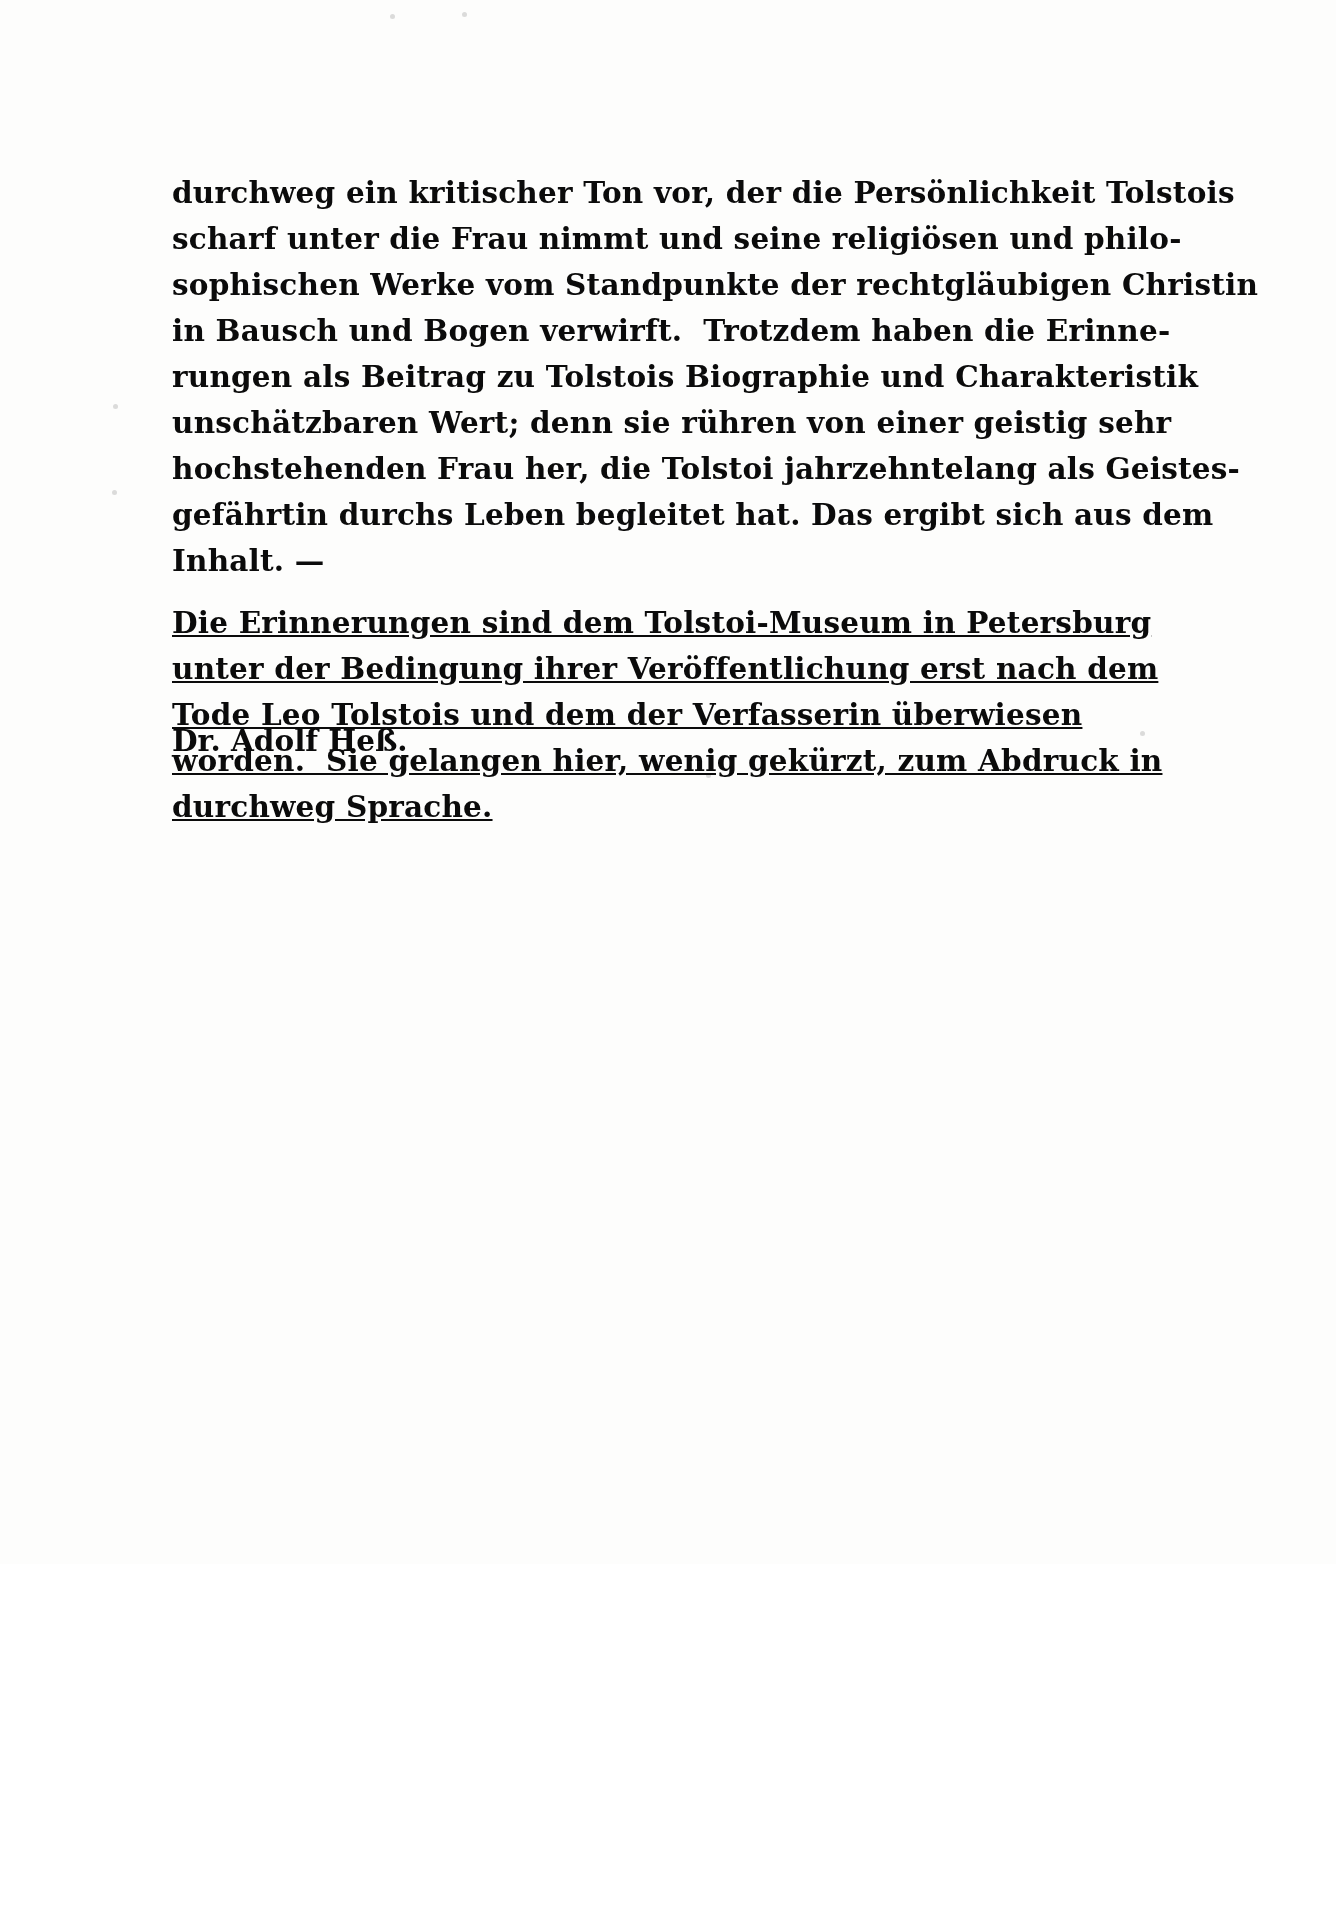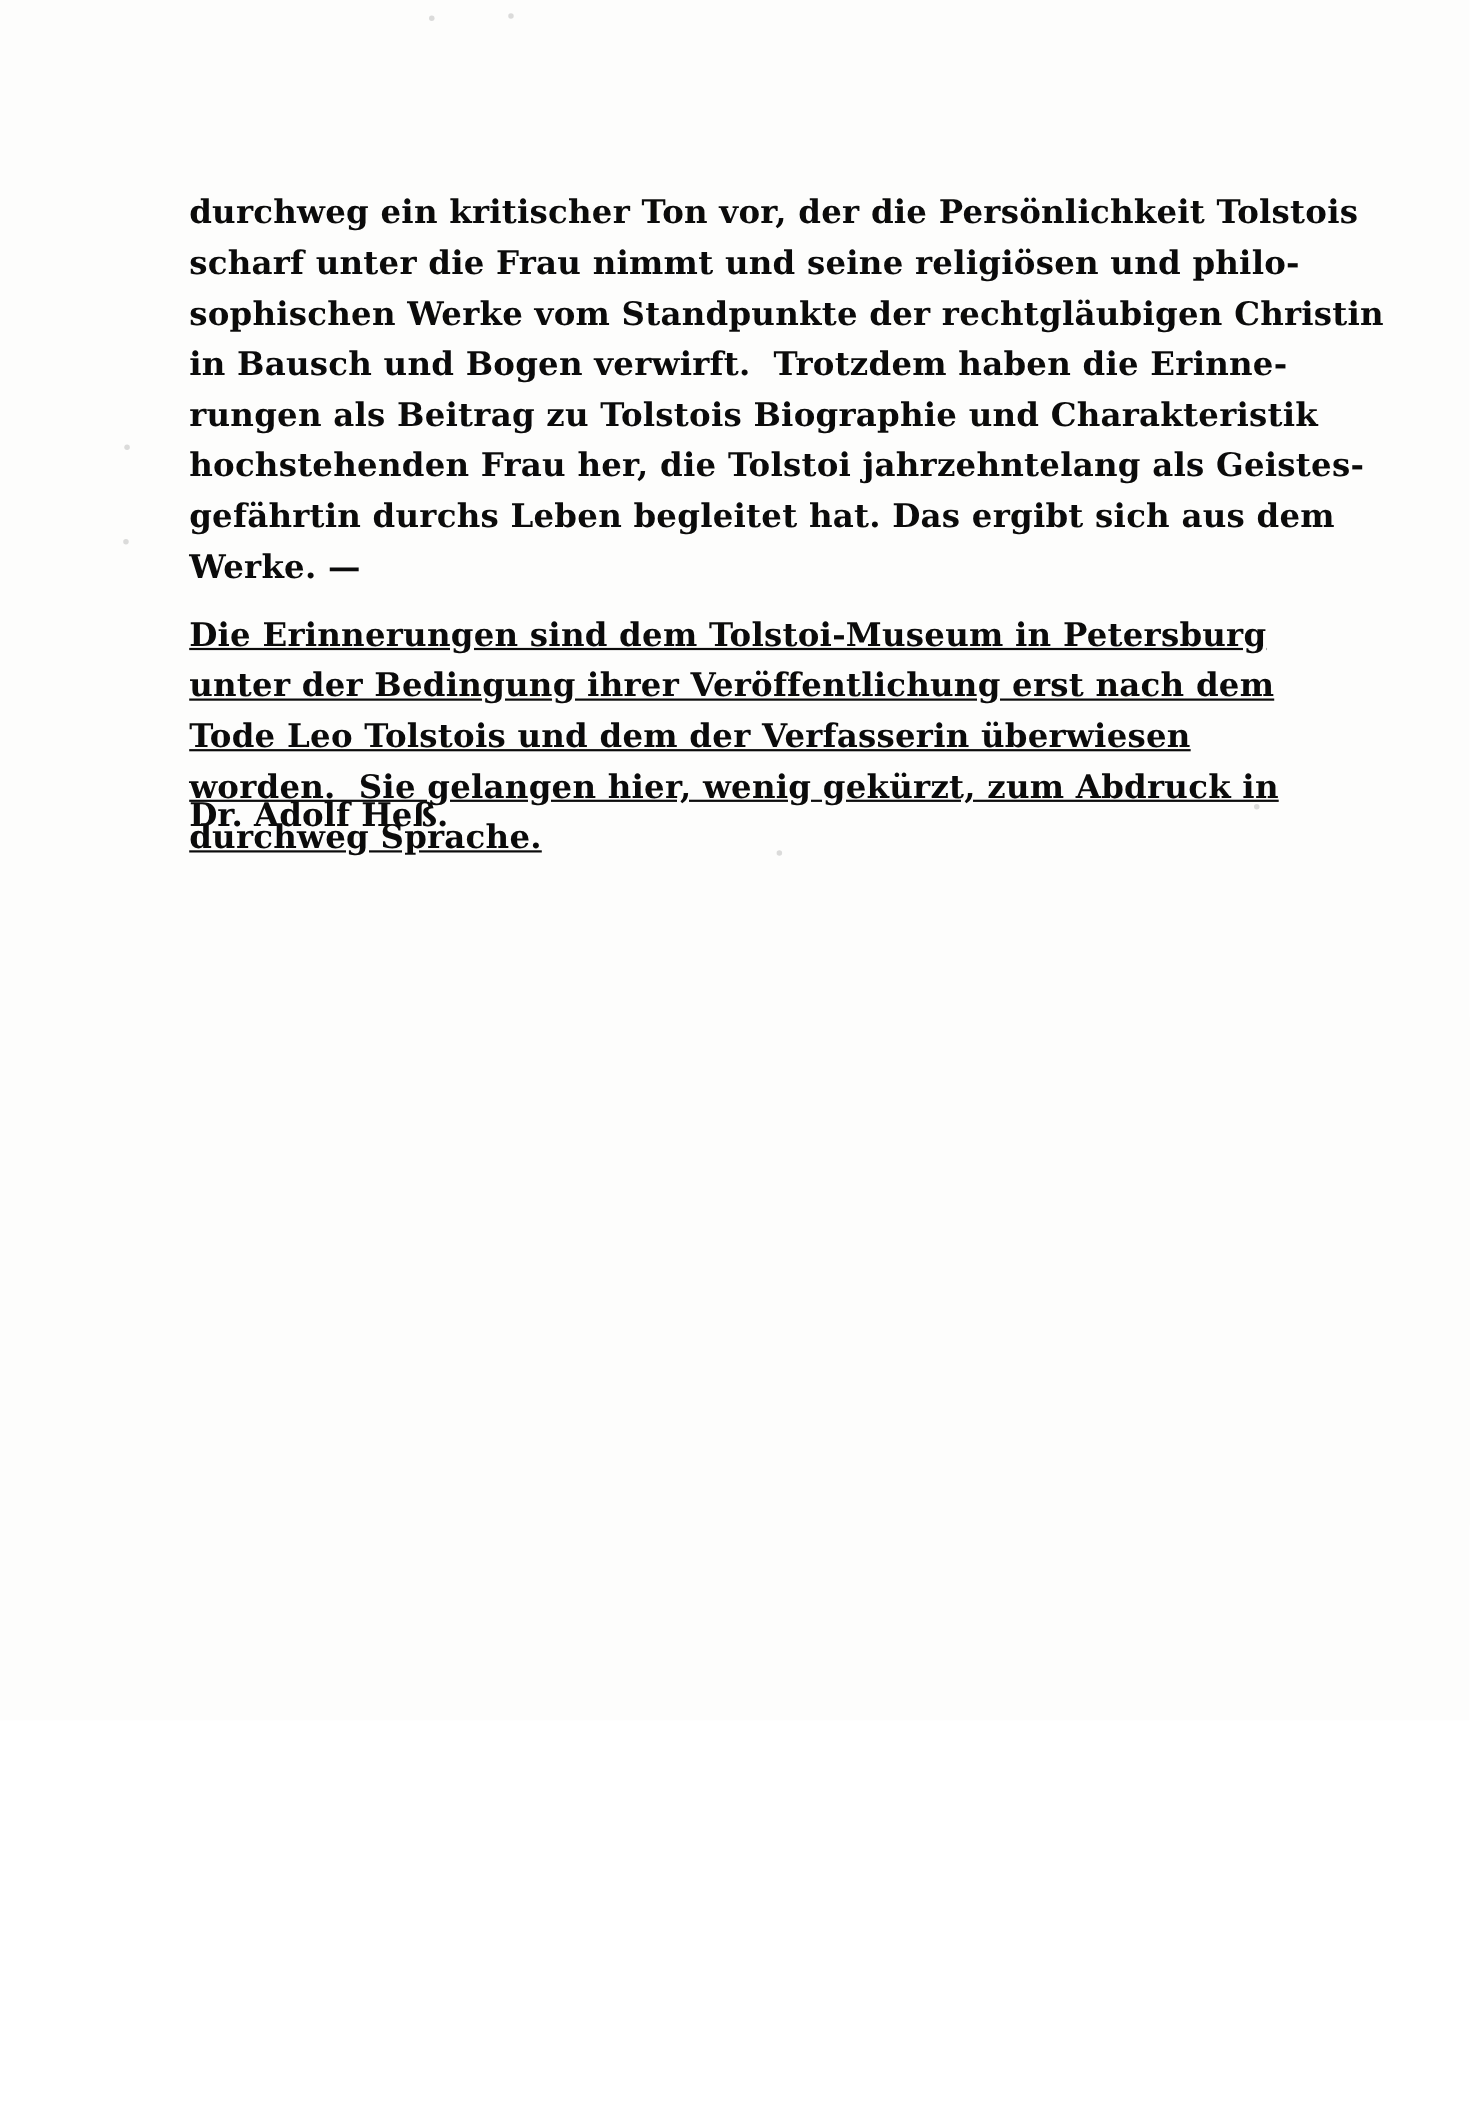--- a/index.html
+++ b/index.html
@@ -95,23 +95,24 @@
   <span class="scan-mark" style="left:1140px; top:731px; width:5px; height:5px;"></span>
 
   <div class="text-block">
 
     <p class="para">
       <span class="ln justify"><span>durchweg ein kritischer Ton vor, der die Persönlichkeit Tolstois</span></span>
       <span class="ln justify"><span>scharf unter die Frau nimmt und seine religiösen und philo-</span></span>
       <span class="ln justify"><span>sophischen Werke vom Standpunkte der rechtgläubigen Christin</span></span>
       <span class="ln justify"><span>in Bausch und Bogen verwirft.  Trotzdem haben die Erinne-</span></span>
       <span class="ln justify"><span>rungen als Beitrag zu Tolstois Biographie und Charakteristik</span></span>
+      <span class="ln justify"><span>unschätzbaren Wert; denn sie rühren von einer geistig sehr</span></span>
       <span class="ln justify"><span>hochstehenden Frau her, die Tolstoi jahrzehntelang als Geistes-</span></span>
       <span class="ln justify"><span>gefährtin durchs Leben begleitet hat. Das ergibt sich aus dem</span></span>
-      <span class="ln">Werke. —</span>
+      <span class="ln">Inhalt. —</span>
     </p>
 
     <p class="para para2">
       <span class="ln justify"><span>Die Erinnerungen sind dem Tolstoi-Museum in Petersburg</span></span>
       <span class="ln justify"><span>unter der Bedingung ihrer Veröffentlichung erst nach dem</span></span>
       <span class="ln justify"><span>Tode Leo Tolstois und dem der Verfasserin überwiesen</span></span>
       <span class="ln justify"><span>worden.  Sie gelangen hier, wenig gekürzt, zum Abdruck in</span></span>
       <span class="ln">durchweg Sprache.</span>
     </p>
 

